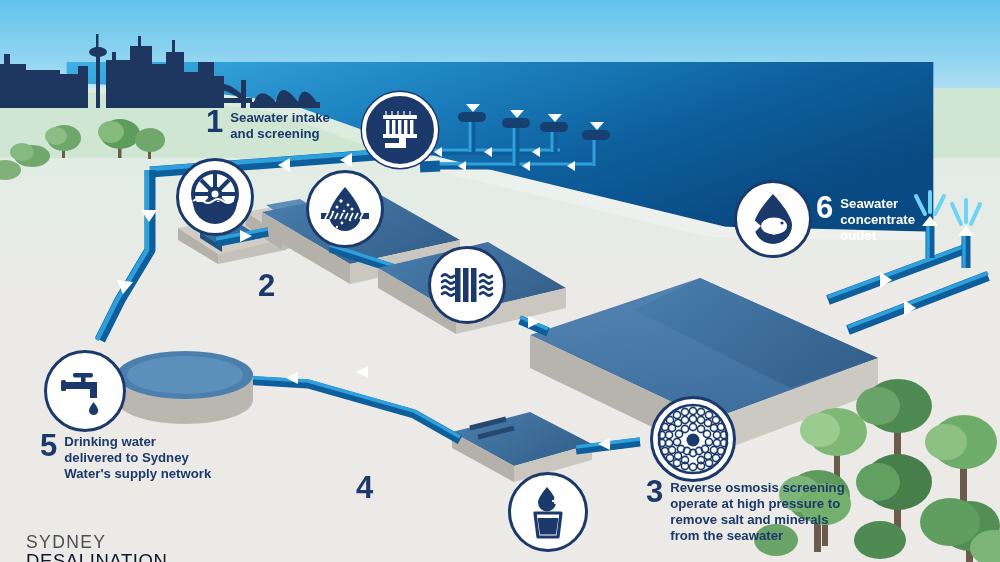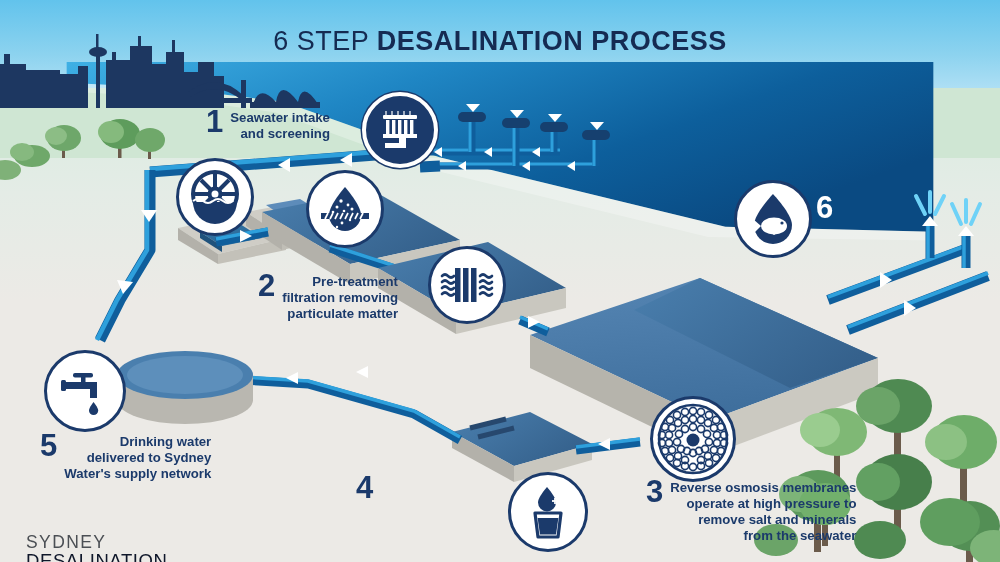--- a/index.html
+++ b/index.html
@@ -63,21 +63,20 @@
     line-height: 0.92;
     margin-right: 7px;
     color: #1b3a6b;
   }
   .step .txt {
     font-size: 13.2px;
     font-weight: 700;
     line-height: 1.22;
     color: #1b3a6b;
     padding-top: 2px;
-    text-align: right;
   }
   .step.onwater .num, .step.onwater .txt { color: #ffffff; }
 
   
   .icon-circle {
     border-radius: 50%;
     display: flex; align-items: center; justify-content: center;
     z-index: 36;
   }
   .ic-navy {
@@ -394,24 +393,20 @@
       <path d="M964,268 L964,236" stroke="#2ea0dc" stroke-width="3.5" fill="none"></path>
       <polygon points="958,236 974,236 966,226" fill="#ffffff"></polygon>
       <g stroke="#6fd2f7" stroke-width="4" stroke-linecap="round" fill="none">
         <path d="M966,222 L966,200"></path>
         <path d="M961,224 L952,204"></path>
         <path d="M971,224 L980,204"></path>
       </g>
     </g>
   </svg>
 
-  <div class="abs" id="title">
-    <span class="light">6 STEP</span>
-    <span class="bold">DESALINATION PROCESS</span>
-  </div>
 
   <div class="abs icon-circle ic-navy" style="left:362px; top:92px; width:76px; height:76px;">
     <svg width="46" height="46" viewBox="0 0 46 46">
       <g fill="#ffffff">
         <rect x="6" y="8" width="34" height="4" rx="1"></rect>
         <g>
           <rect x="9" y="13" width="3.4" height="14"></rect>
           <rect x="15" y="13" width="3.4" height="14"></rect>
           <rect x="21" y="13" width="3.4" height="14"></rect>
           <rect x="27" y="13" width="3.4" height="14"></rect>
@@ -597,46 +592,46 @@
   </div>
 
   <div class="abs step" style="left:206px; top:108px;">
     <span class="num">1</span>
     <span class="txt" style="white-space:pre-line;">Seawater intake
 and screening</span>
   </div>
 
   <div class="abs step" style="left:258px; top:272px;">
     <span class="num">2</span>
-    <span class="txt" style="white-space:pre-line;">Pre-treatment
-filtration removing
-particulate matter</span>
   </div>
 
   <div class="abs step" style="left:646px; top:478px;">
     <span class="num">3</span>
-    <span class="txt" style="white-space:pre-line;">Reverse osmosis membranes
+    <span class="txt" style="white-space:pre-line;">Reverse osmosis screening
 operate at high pressure to
 remove salt and minerals
 from the seawater</span>
   </div>
 
   <div class="abs step" style="left:356px; top:474px;">
     <span class="num">4</span>
   </div>
 
   <div class="abs step" style="left:40px; top:432px;">
     <span class="num">5</span>
     <span class="txt" style="white-space:pre-line;">Drinking water
 delivered to Sydney
 Water's supply network</span>
   </div>
 
   <div class="abs step onwater" style="left:816px; top:194px;">
     <span class="num">6</span>
+    <span class="txt" style="white-space:pre-line;">Seawater
+concentrate
+outlet</span>
   </div>
 
   <div class="abs" id="logo">
     <div class="l1">SYDNEY</div>
     <div class="l2">DESALINATION</div>
   </div>
 
 </div>
 
 </body></html>

